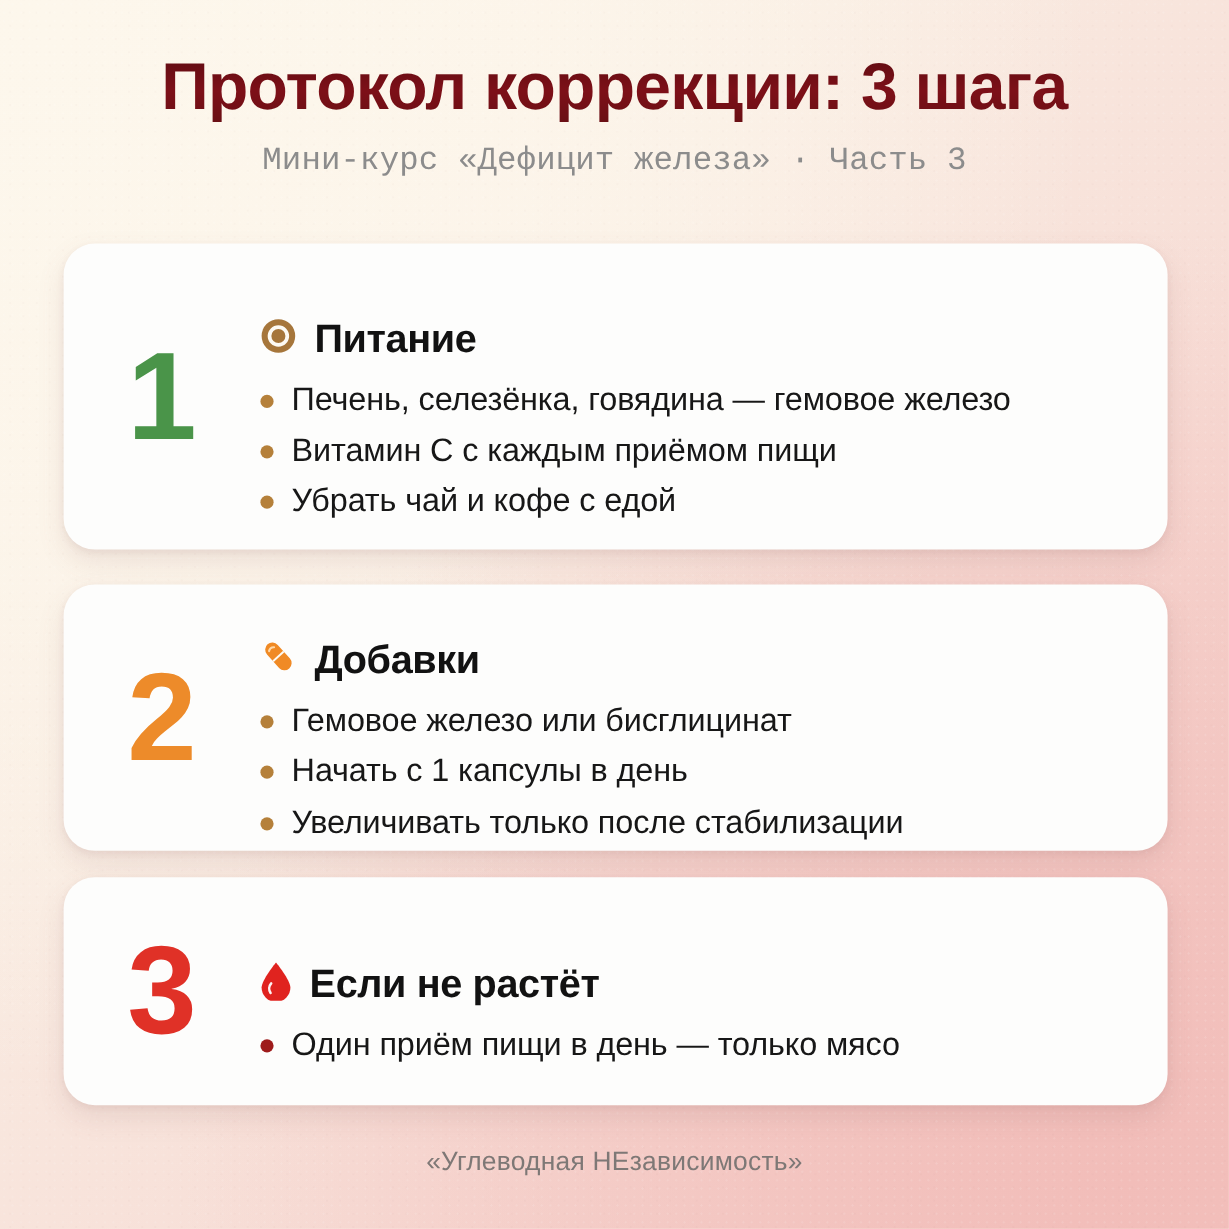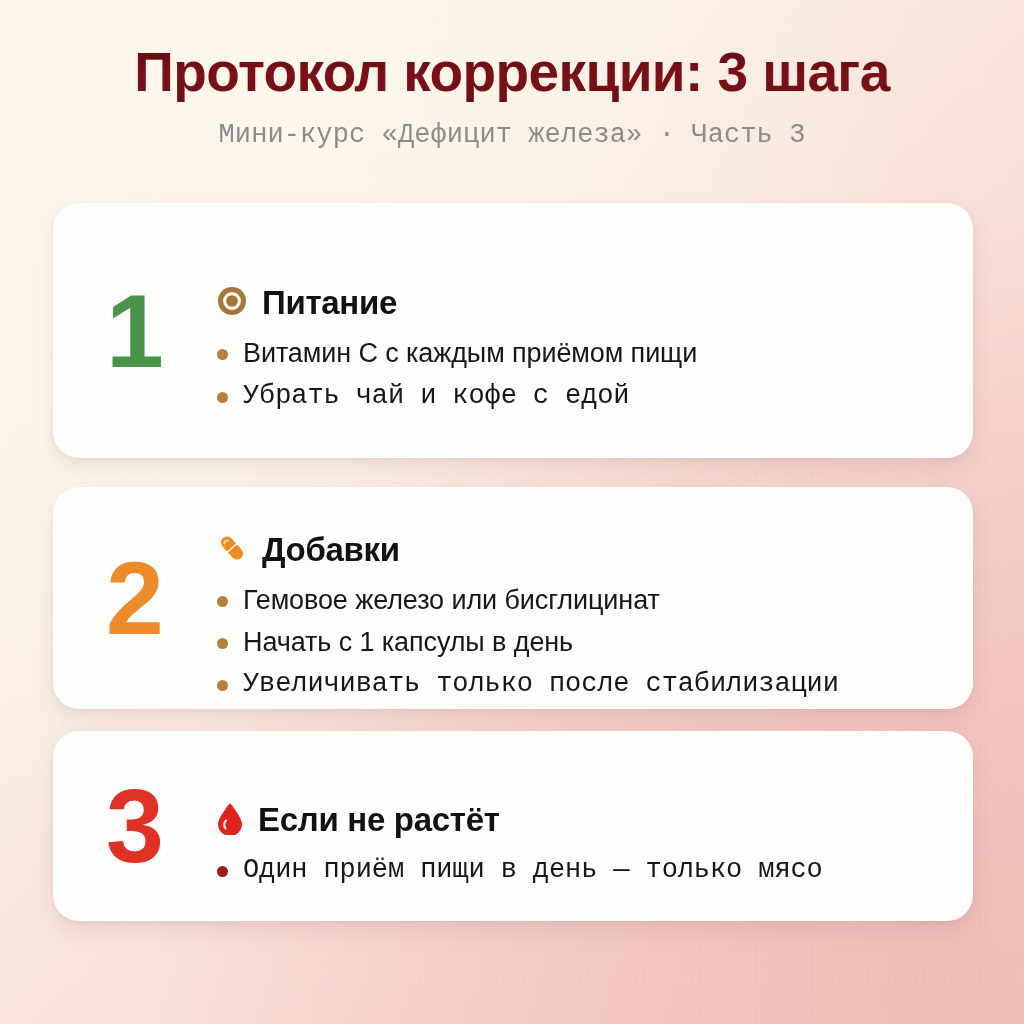--- a/index.html
+++ b/index.html
@@ -134,21 +134,21 @@
   ul.bullets li {
     position:relative;
     padding-left:28px;
     font-size:27px;
     line-height:1.3;
     color:#171717;
     margin-bottom:7px;
     letter-spacing:-0.1px;
   }
 
-  ul.bullets li:last-child { margin-bottom:0;font-family:Liberation Mono, monospace; }
+  ul.bullets li:last-child { margin-bottom:0; }
 
   ul.bullets li::before {
     content:"";
     position:absolute;
     left:2px;
     top:13px;
     width:11px;
     height:11px;
     border-radius:50%;
     background:var(--bullet, #b5803a);
@@ -187,20 +187,21 @@
         <div class="card-head">
           <span class="icon">
             <svg width="34" height="34" viewBox="0 0 34 34">
               <circle cx="17" cy="17" r="14" fill="#a6763b"></circle>
               <circle cx="17" cy="17" r="7.4" fill="none" stroke="#fdfaf3" stroke-width="3.1"></circle>
             </svg>
           </span>
           <span class="card-title">Питание</span>
         </div>
         <ul class="bullets" style="--bullet:#b5803a;">
+          <li>Печень, селезёнка, говядина — гемовое железо</li>
           <li>Витамин C с каждым приёмом пищи</li>
           <li>Убрать чай и кофе с едой</li>
         </ul>
       </div>
     </div>
 
     <div class="card card-2">
       <div class="step-num" style="color:#ed8b2a;">2</div>
       <div class="card-body">
         <div class="card-head">
@@ -236,14 +237,15 @@
           <span class="card-title">Если не растёт</span>
         </div>
         <ul class="bullets" style="--bullet:#9e1b1b;">
           <li>Один приём пищи в день — только мясо</li>
         </ul>
       </div>
     </div>
 
   </div>
 
+  <div class="footer">«Углеводная НЕзависимость»</div>
 
 </div>
 
 </body></html>

